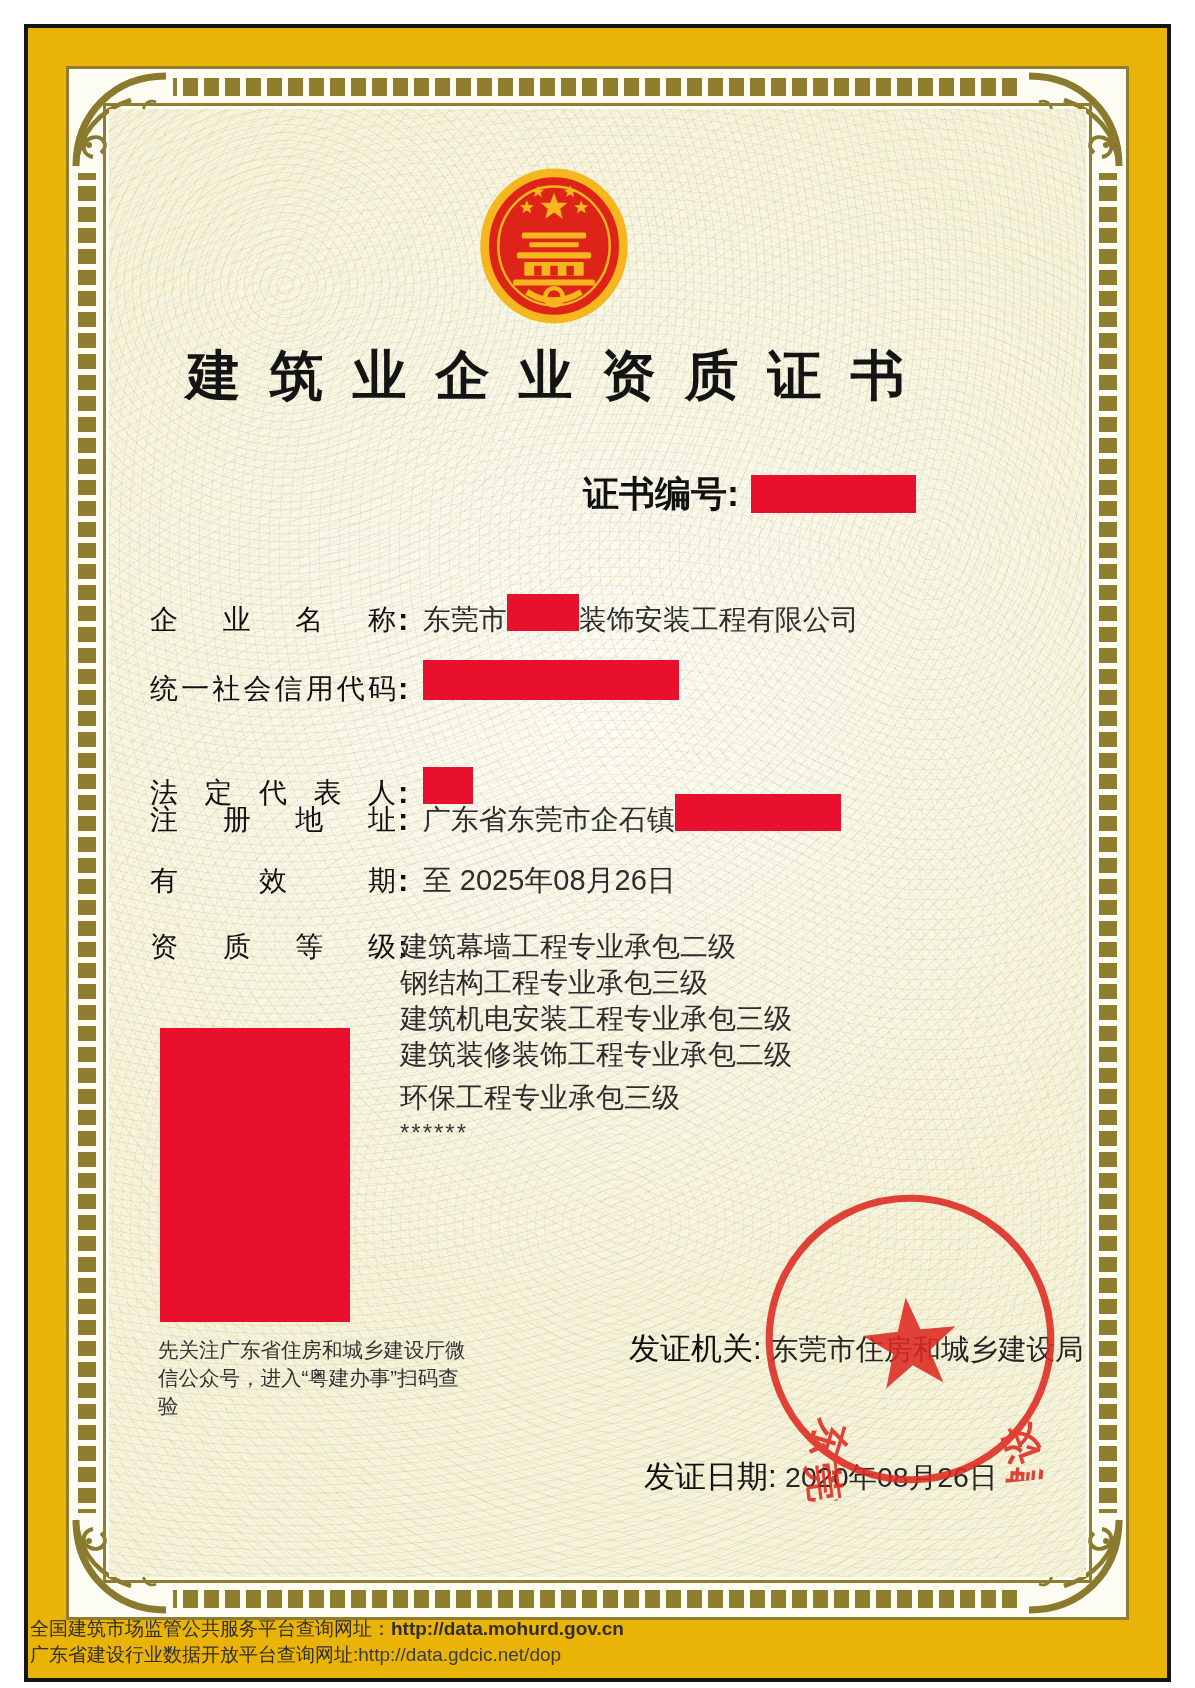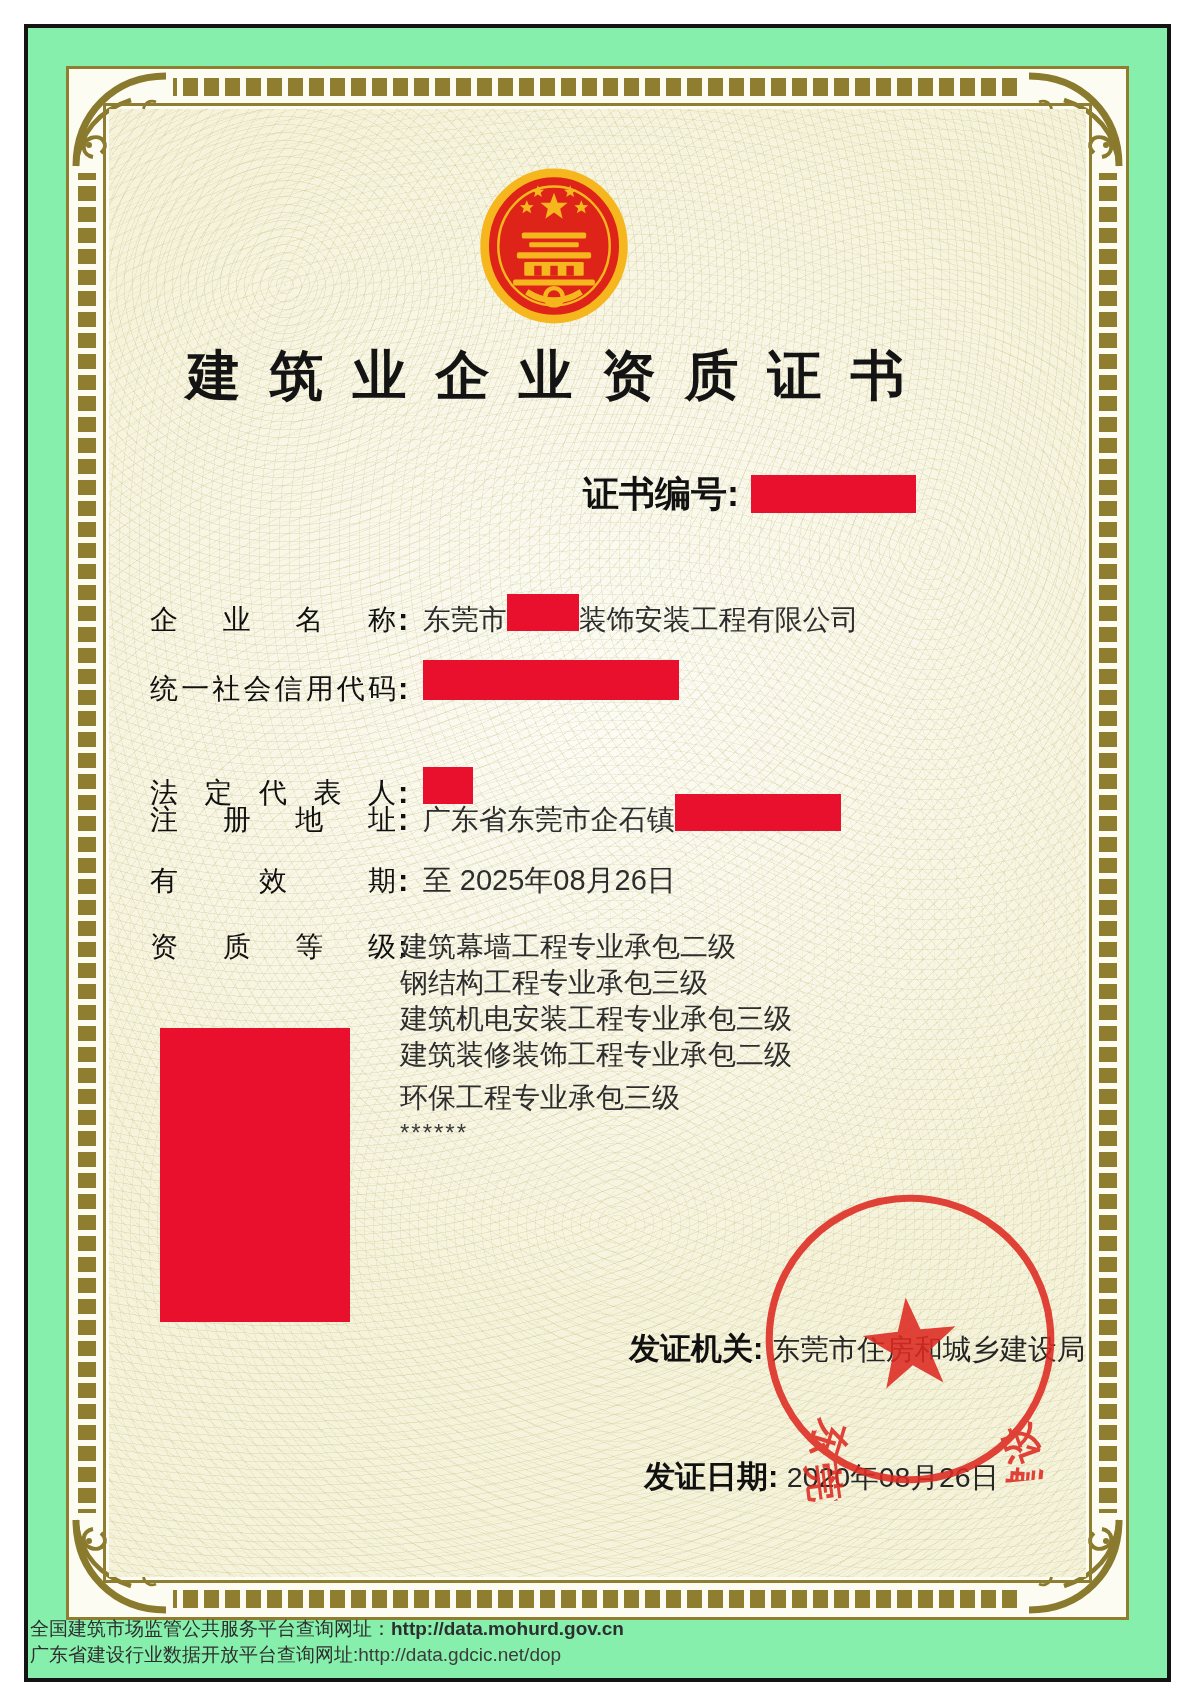--- a/index.html
+++ b/index.html
@@ -2,21 +2,21 @@
 <html><head>
 <meta charset="utf-8">
 <style>
   html,body{margin:0;padding:0;}
   body{width:1195px;height:1688px;background:#ffffff;overflow:hidden;
        font-family:"Liberation Sans","DejaVu Sans",sans-serif;}
   .page{position:relative;width:1195px;height:1688px;background:#fff;}
 
   
   .outer-border{position:absolute;left:24px;top:24px;right:24px;bottom:6px;
-                border:4px solid #141414;background:#86efac;}
+                border:4px solid #141414;background:#eab308;}
 
   
   .gold-frame{position:absolute;left:38px;top:38px;right:38px;height:1548px;
               border:3px solid #8f7d30;background:#fdfcf2;}
   .strip{position:absolute;background-color:transparent;}
   .strip.top   {left:9px;right:9px;top:9px;height:18px;
     background-image:repeating-linear-gradient(90deg,#8f7d30 0 15px,transparent 15px 21px);}
   .strip.bottom{left:9px;right:9px;bottom:9px;height:18px;
     background-image:repeating-linear-gradient(90deg,#8f7d30 0 15px,transparent 15px 21px);}
   .strip.left  {top:9px;bottom:9px;left:9px;width:18px;
@@ -71,21 +71,21 @@
   .quals .q{line-height:36px;}
   .quals .q.gap{margin-top:7px;}
   .quals .q.stars{font-size:24px;letter-spacing:2px;line-height:34px;color:#3a3a3a;}
 
   .qr-redact{position:absolute;left:160px;top:1028px;width:190px;height:294px;background:#e8102c;}
   .qr-caption{position:absolute;left:158px;top:1336px;width:308px;
               font-size:20.5px;line-height:28px;color:#333;}
 
   .issuer-row{position:absolute;left:629px;top:1328px;white-space:nowrap;}
   .date-row{position:absolute;left:644px;top:1456px;white-space:nowrap;}
-  .issuer-row .lbl,.date-row .lbl{font-size:31px;font-weight:700;color:#101010;}
+  .issuer-row .lbl,.date-row .lbl{font-size:31px;font-weight:400;color:#101010;}
   .issuer-row .val,.date-row .val{font-size:28.5px;font-weight:400;color:#262626;margin-left:4px;}
 
   .seal{position:absolute;left:757px;top:1186px;width:306px;height:306px;
         opacity:.88;transform:rotate(-6deg);pointer-events:none;}
 
   .footer{position:absolute;left:30px;top:1616px;line-height:26px;}
   .footer .f-line{font-size:19px;color:#2e2e2e;white-space:nowrap;}
   .footer .f-lbl{font-weight:400;}
   .footer .f-url1{font-weight:700;}
   .footer .f-url2{font-weight:400;color:#3c3c3c;}
@@ -222,20 +222,21 @@
       <div class="quals">
         <div class="q">建筑幕墙工程专业承包二级</div>
         <div class="q">钢结构工程专业承包三级</div>
         <div class="q">建筑机电安装工程专业承包三级</div>
         <div class="q">建筑装修装饰工程专业承包二级</div>
         <div class="q gap">环保工程专业承包三级</div>
         <div class="q stars">******</div>
       </div>
 
       <div class="qr-redact"></div>
+      <div class="qr-caption">先关注广东省住房和城乡建设厅微信公众号，进入“粤建办事”扫码查验</div>
 
       <div class="issuer-row">
         <span class="lbl">发证机关</span><span class="lbl">:</span>
         <span class="val">东莞市住房和城乡建设局</span>
       </div>
 
       <div class="date-row">
         <span class="lbl">发证日期</span><span class="lbl">:</span>
         <span class="val">2020年08月26日</span>
       </div>

